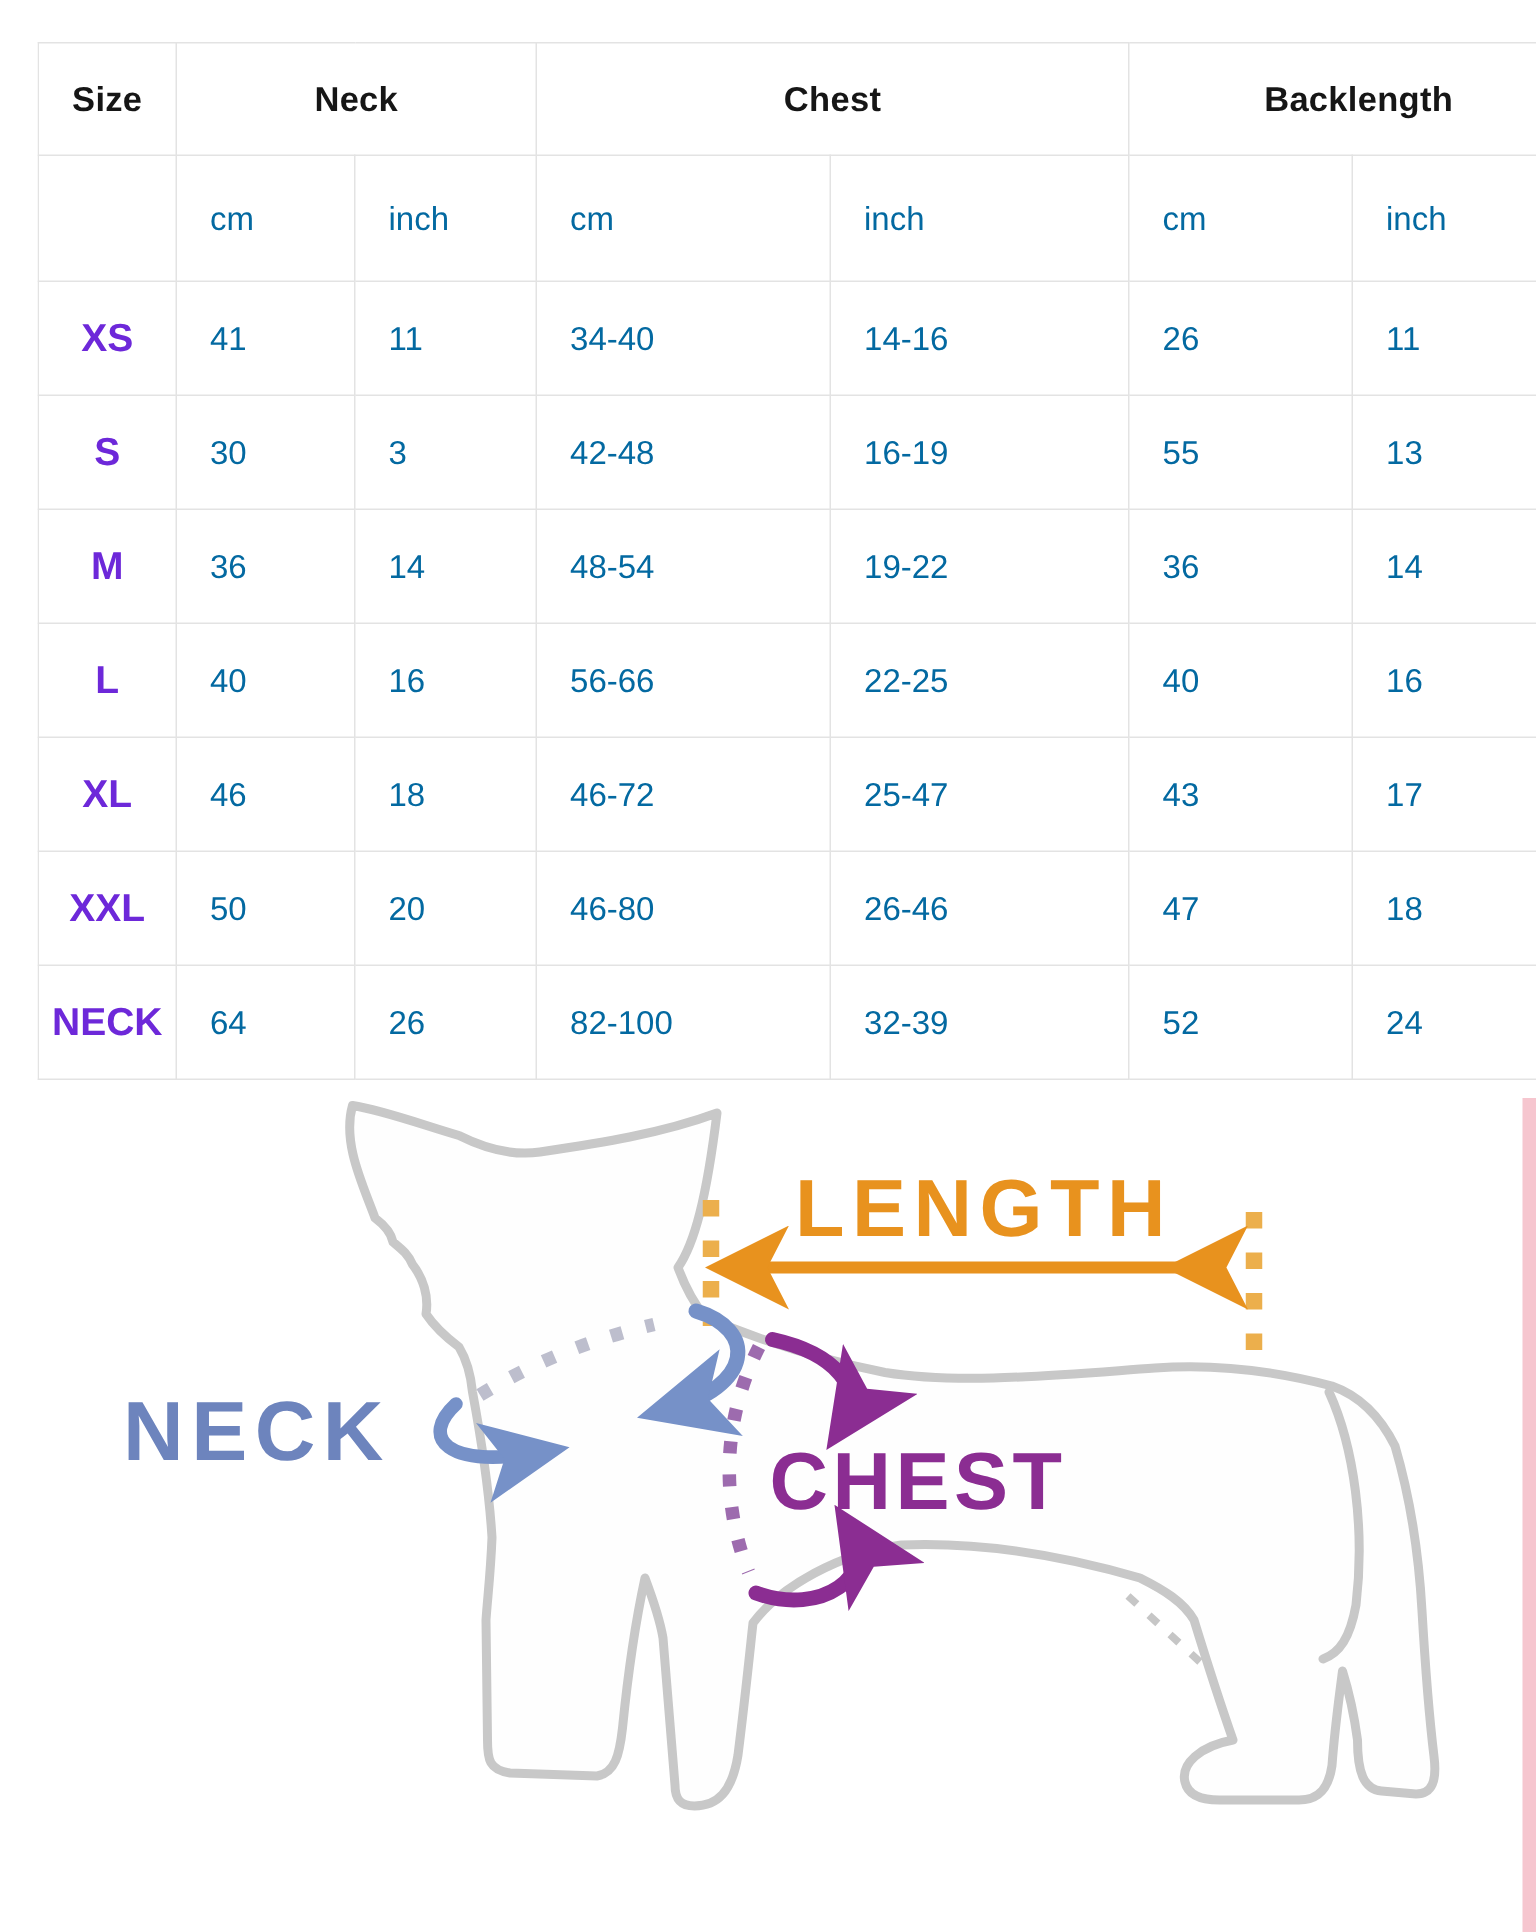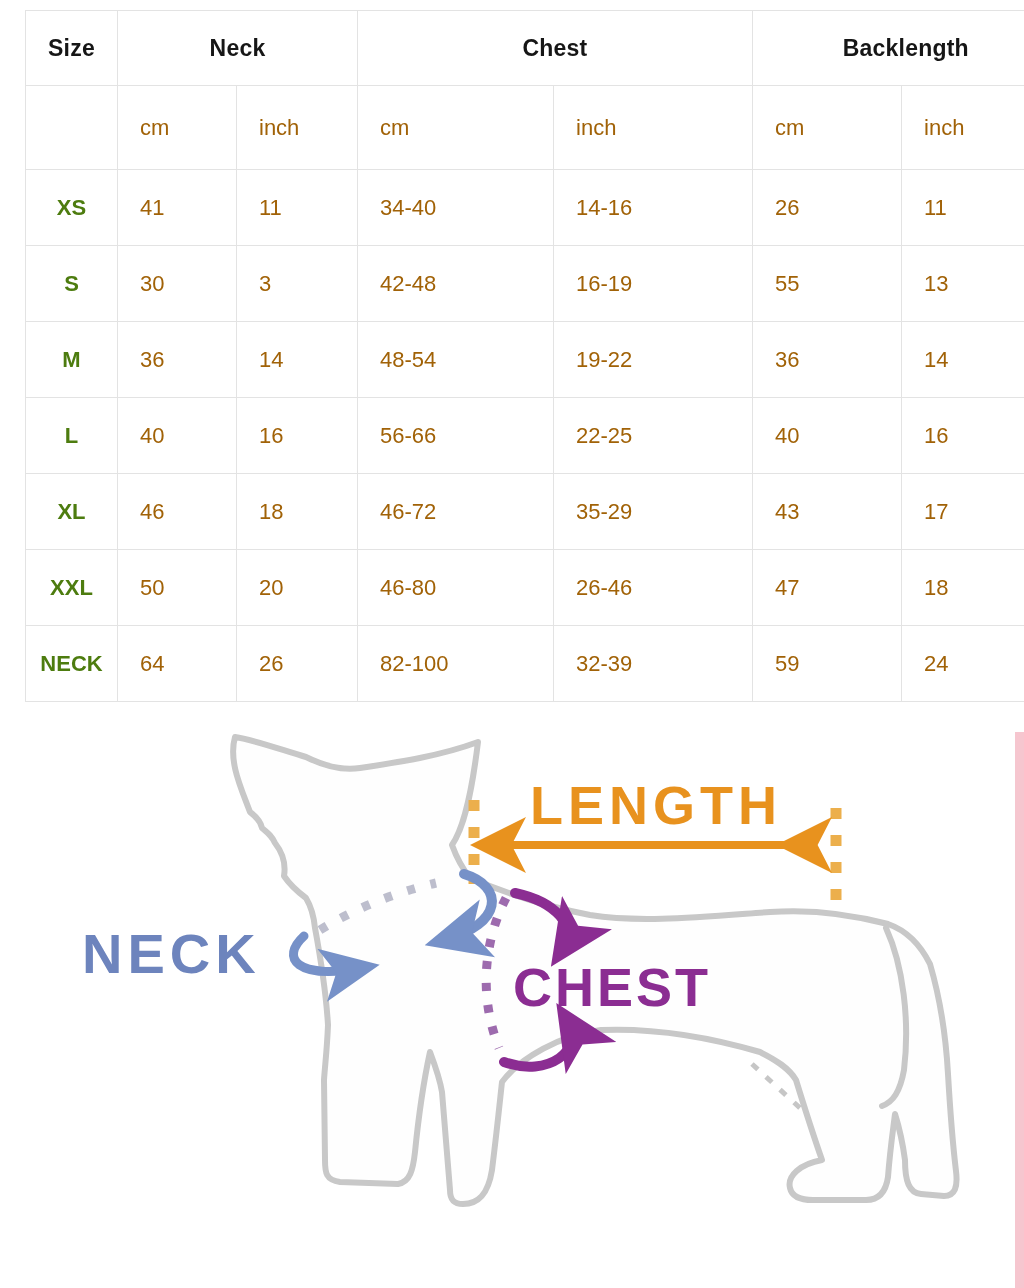--- a/index.html
+++ b/index.html
@@ -1,31 +1,31 @@
 <!DOCTYPE html>
 <html><head>
 <meta charset="utf-8">
 <style>
   html,body{margin:0;padding:0;background:#ffffff;}
   body{width:1024px;height:1288px;position:relative;overflow:hidden;
        font-family:"Liberation Sans",sans-serif;}
 
   
-  .table-wrap{position:absolute;left:25px;top:10px;width:999px;height:694px;overflow:hidden;}
+  .table-wrap{position:absolute;left:25px;top:28px;width:999px;height:694px;overflow:hidden;}
   table.size-table{border-collapse:collapse;table-layout:fixed;width:1033px;}
   .size-table th,.size-table td{border:1px solid #e3e3e3;box-sizing:border-box;
        background:#ffffff;vertical-align:middle;}
   .size-table tr > *:last-child{border-right:0;}
   .size-table thead tr.group-row th{height:75px;font-size:23px;font-weight:bold;
        color:#161616;text-align:center;letter-spacing:.2px;}
   .size-table thead tr.units-row td{height:84px;}
-  .size-table td{font-size:22px;font-weight:normal;color:#a16207;
+  .size-table td{font-size:22px;font-weight:normal;color:#0369a1;
        text-align:left;padding:0 0 0 22px;}
   .size-table tbody tr{height:76px;}
-  .size-table tbody th{font-size:22px;font-weight:bold;color:#4d7c0f;text-align:center;}
+  .size-table tbody th{font-size:26px;font-weight:bold;color:#6d28d9;text-align:center;}
 
   
   .illus{position:absolute;left:0;top:710px;width:1024px;height:578px;}
   .illus text{font-family:"Liberation Sans",sans-serif;font-weight:bold;}
 </style>
 </head>
 <body>
 
 <div class="table-wrap">
   <table class="size-table">
@@ -90,40 +90,40 @@
           <td>56-66</td>
           <td>22-25</td>
           <td>40</td>
           <td>16</td>
         </tr>
         <tr>
           <th>XL</th>
           <td>46</td>
           <td>18</td>
           <td>46-72</td>
-          <td>35-29</td>
+          <td>25-47</td>
           <td>43</td>
           <td>17</td>
         </tr>
         <tr>
           <th>XXL</th>
           <td>50</td>
           <td>20</td>
           <td>46-80</td>
           <td>26-46</td>
           <td>47</td>
           <td>18</td>
         </tr>
         <tr>
           <th>NECK</th>
           <td>64</td>
           <td>26</td>
           <td>82-100</td>
           <td>32-39</td>
-          <td>59</td>
+          <td>52</td>
           <td>24</td>
         </tr>
       </tbody>
   </table>
 </div>
 
 <svg class="illus" viewBox="0 710 1024 578" width="1024" height="578" xmlns="http://www.w3.org/2000/svg">
   <defs>
     <marker id="mOr" markerWidth="7" markerHeight="7" refX="4" refY="3.5" orient="auto">
       <path d="M0,3.5 L7,0 L5.2,3.5 L7,7 Z" fill="#e8921e"></path>

